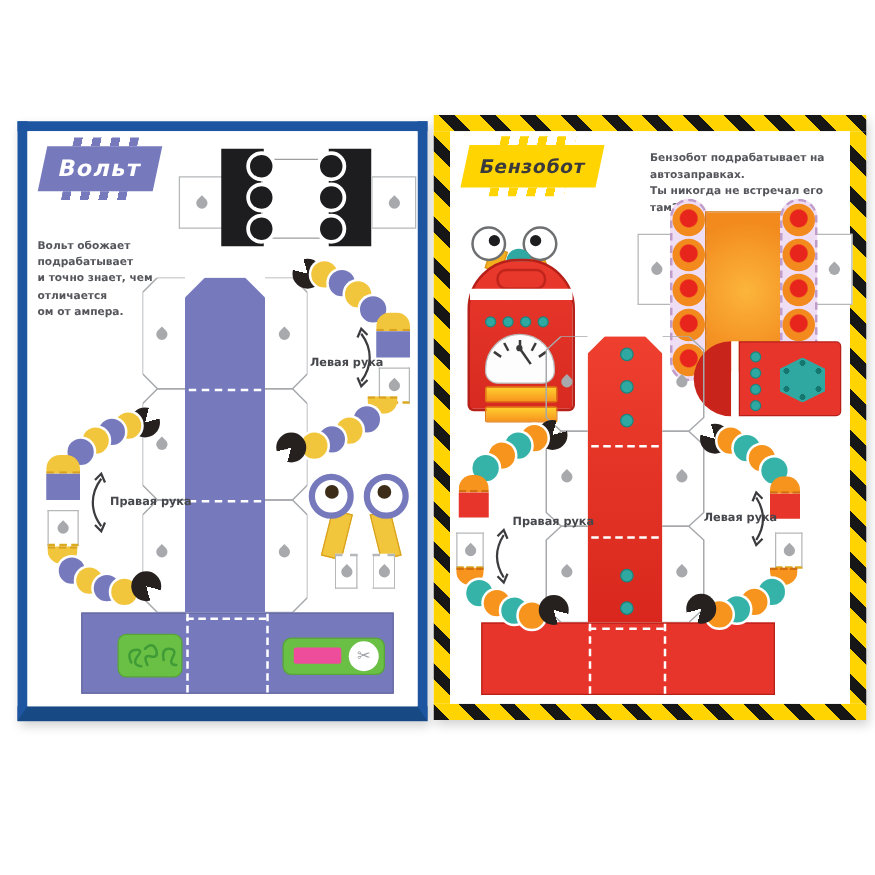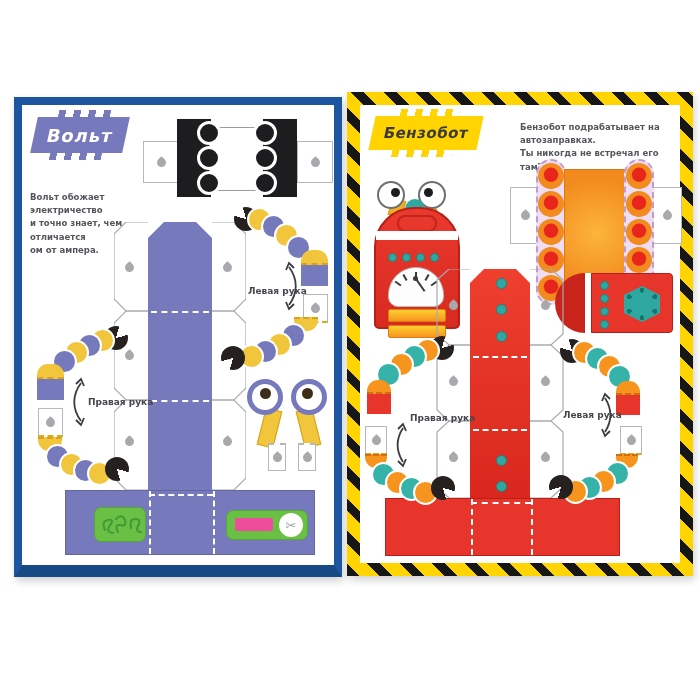--- a/index.html
+++ b/index.html
@@ -112,21 +112,21 @@
 <body>
 
 <div class="canvas">
 
   <div class="page page-left">
     <div class="content">
 
       <div class="badge badge-volt">
         <span class="badge-text">Вольт</span>
       </div>
-      <div class="desc" style="left:8px;top:86px;width:140px">Вольт обожает электричество
+      <div class="desc" style="left:8px;top:86px;width:140px">Вольт обожает подрабатывает
 и точно знает, чем отличается
 ом от ампера.</div>
 
       <div class="headnet">
         <div class="tab" style="left:0;top:22px;width:34px;height:40px">
             <span class="drop"></span>
           </div>
         <div class="hn-panel" style="left:34px"></div>
         <div class="hn-center"></div>
         <div class="hn-panel" style="left:120px"></div>

